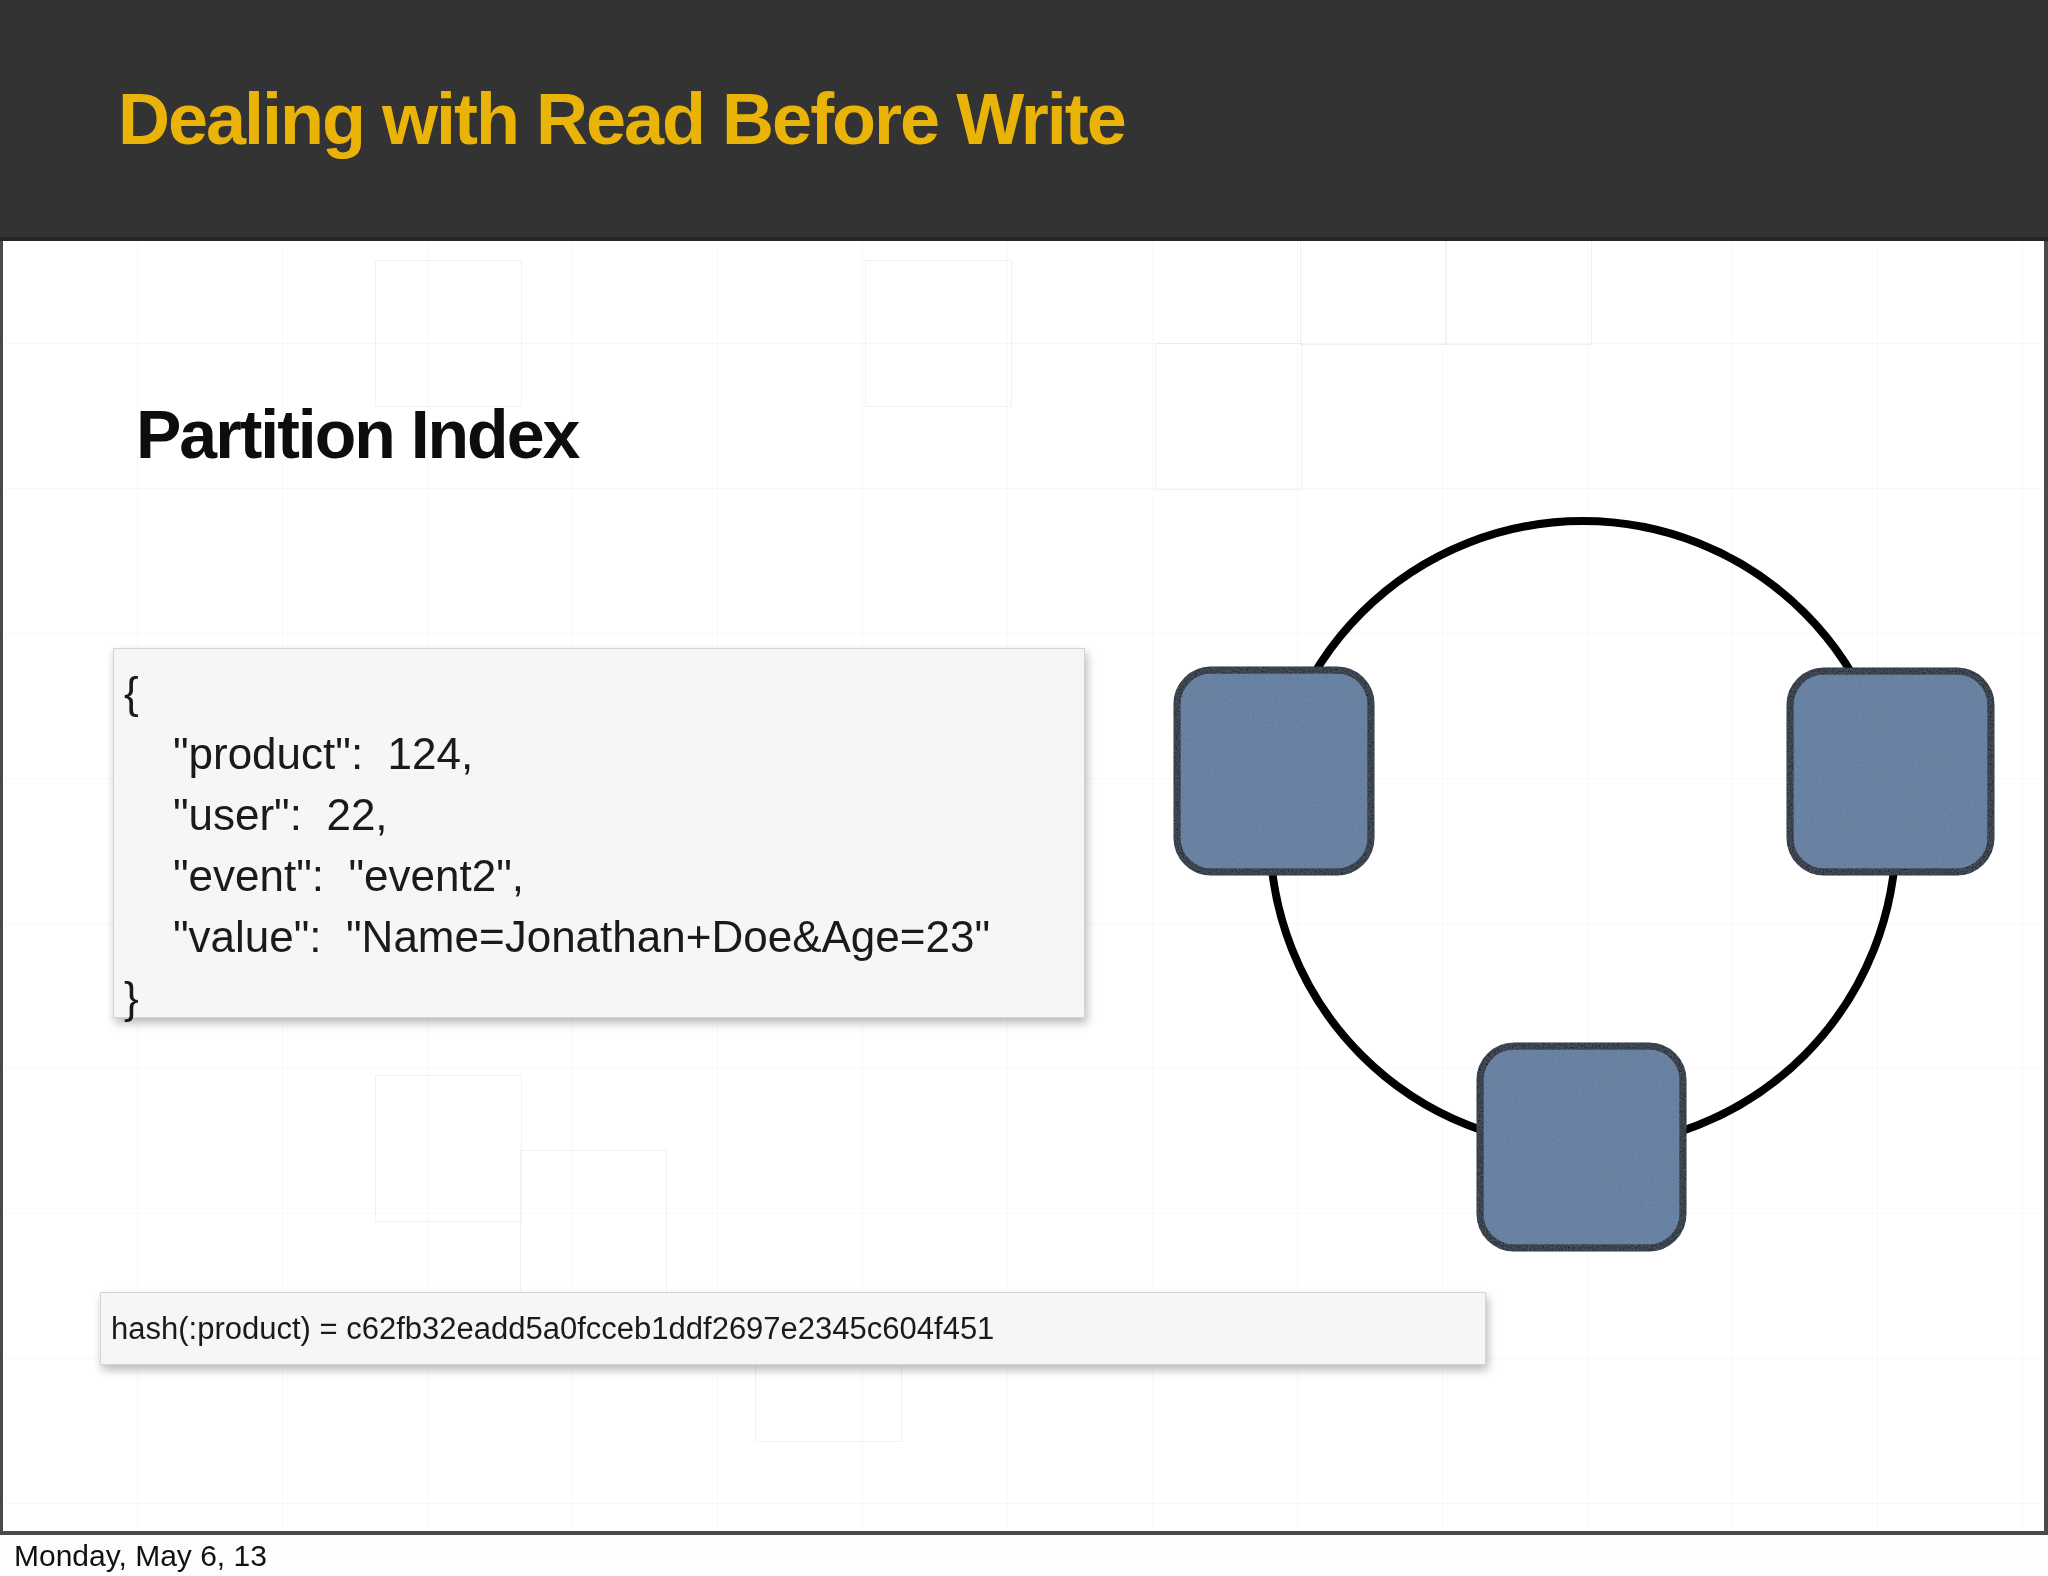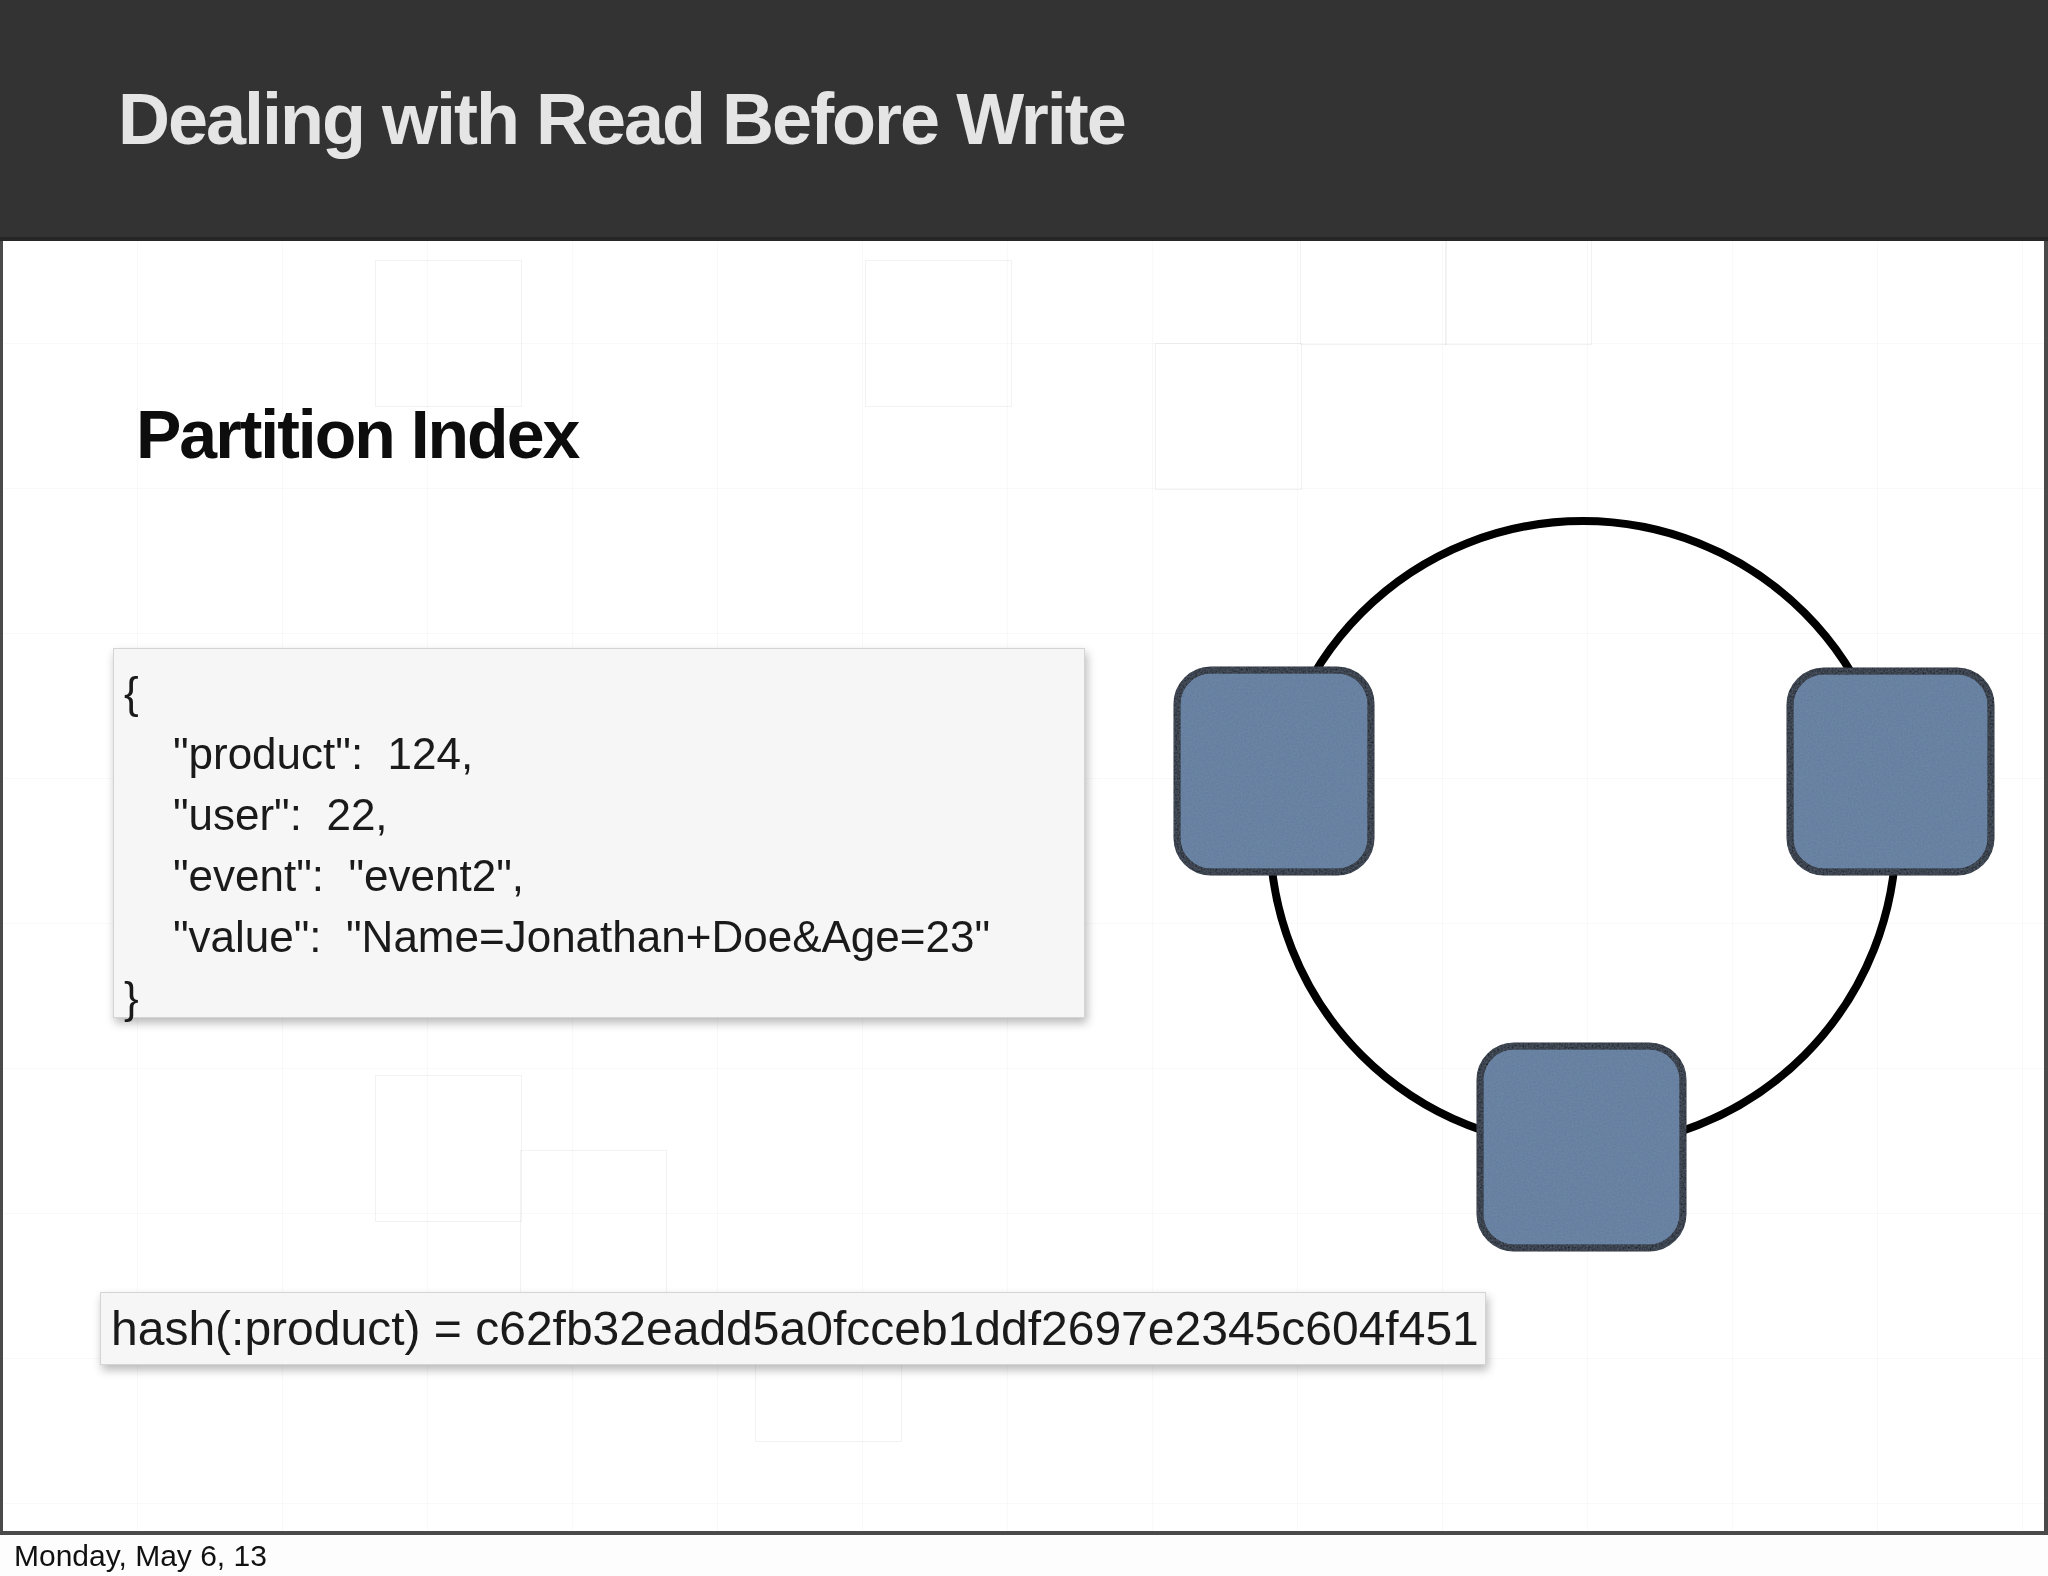--- a/index.html
+++ b/index.html
@@ -26,21 +26,21 @@
     position:absolute;width:145px;height:145px;
     border:1px solid rgba(0,0,0,0.05);
   }
   
   .header-bar{
     position:absolute;left:-3px;top:0;width:2048px;height:241px;
     background:#333333;border-bottom:4px solid #262626;box-sizing:border-box;
     display:flex;align-items:center;
   }
   .slide-title{
-    margin-left:118px;color:#e5e5e5;font-size:72px;font-weight:700;
+    margin-left:118px;color:#eab308;font-size:72px;font-weight:700;
     letter-spacing:-2px;white-space:nowrap;
   }
   
   .h-big{
     position:absolute;color:#0d0d0d;font-size:68px;font-weight:700;
     letter-spacing:-2px;white-space:nowrap;line-height:1;
   }
   #h-partition{left:133px;top:400px;}
   #h-ring{left:133px;top:516px;}
   #h-apply1{left:105px;top:1062px;}
@@ -54,21 +54,21 @@
     left:110px;top:648px;width:972px;height:370px;
     padding:13px 0 0 10px;
   }
   .code-line{
     font-size:44px;line-height:61px;color:#1a1a1a;white-space:pre;
   }
   #hash-box{
     left:97px;top:1292px;width:1386px;height:73px;
     display:flex;align-items:center;padding-left:10px;
   }
-  #hash-box .code-line{line-height:1;font-size:48px;}
+  #hash-box .code-line{line-height:1;font-size:31px;}
   
   #ring-svg{position:absolute;left:1150px;top:480px;}
   
   .footer-area{
     position:absolute;left:0;top:1535px;width:2048px;height:41px;background:#fdfdfd;
   }
   .footer-date{
     position:absolute;left:14px;top:4px;font-size:30px;color:#111111;white-space:nowrap;text-align:right;
   }
 </style>

